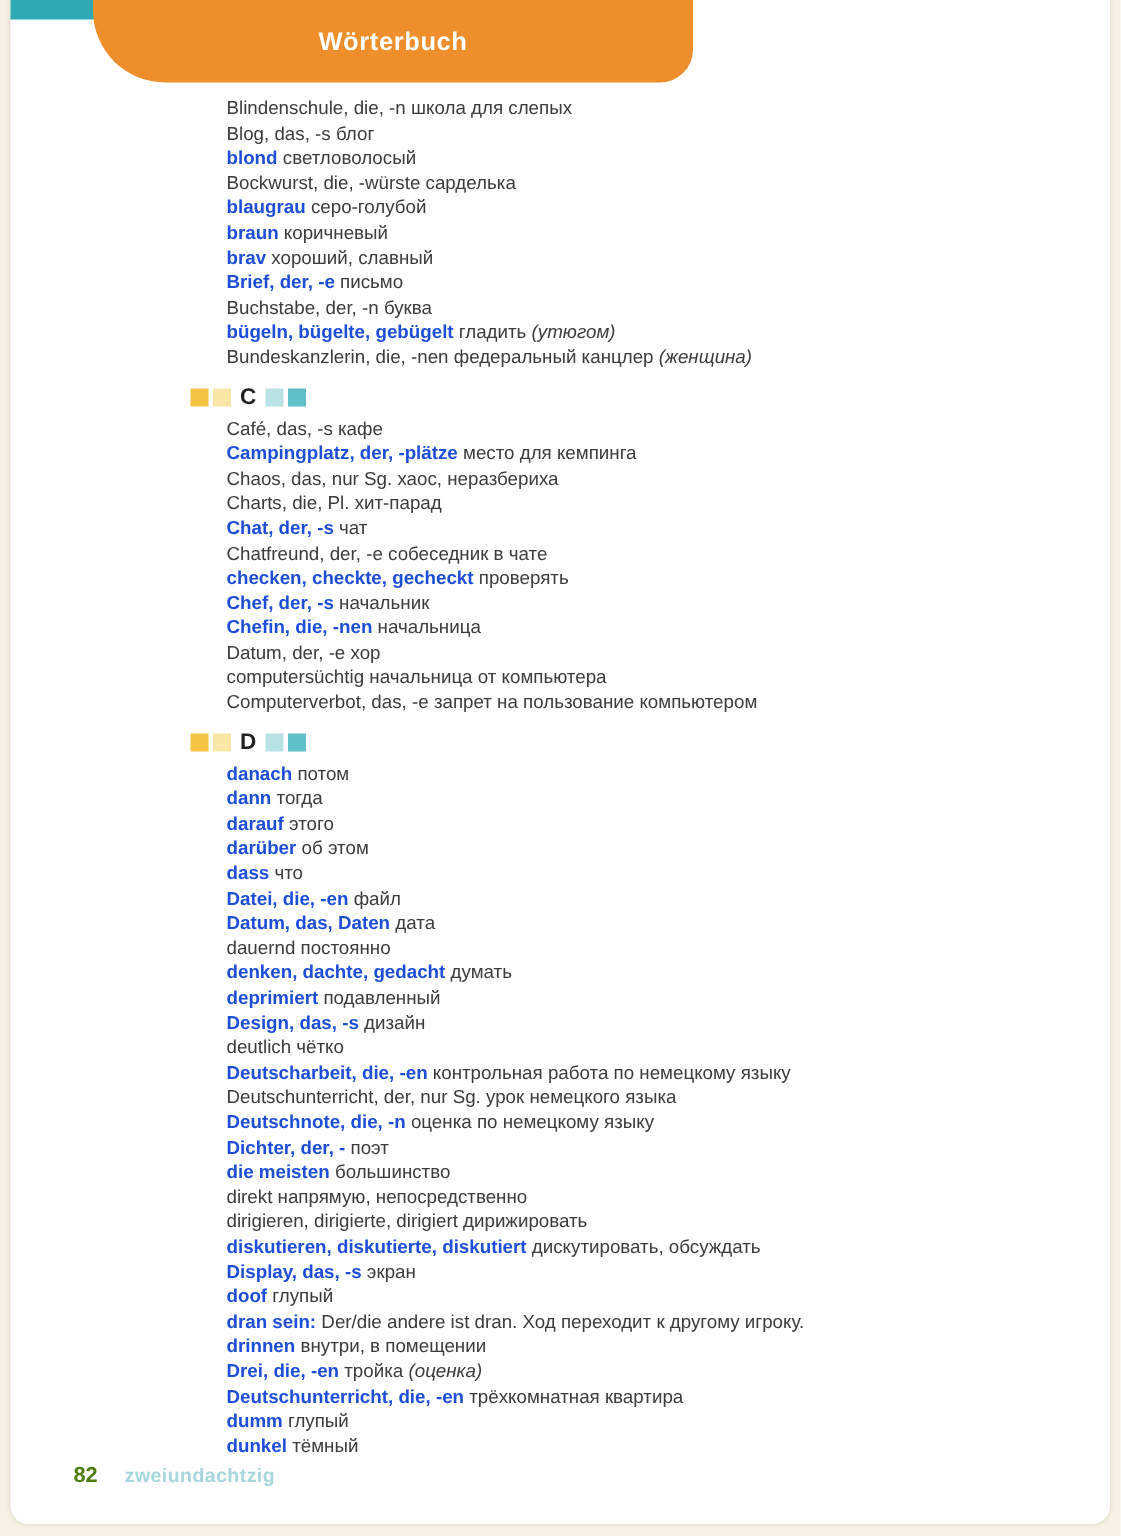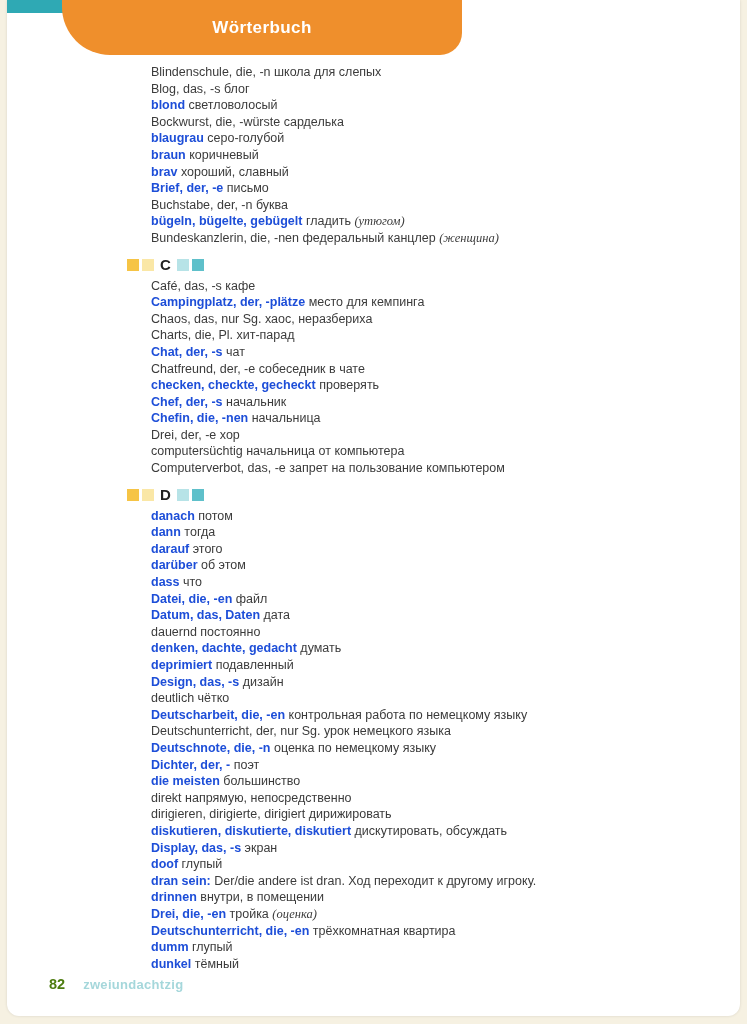--- a/index.html
+++ b/index.html
@@ -37,21 +37,21 @@
     position:absolute;
     top:64px;left:112px;right:20px;margin-left:32px;
   }
   .entry{
     font-size:12.5px;
     line-height:16.6px;
     color:#3b3b3b;
     white-space:nowrap;
   }
   .entry .b{font-weight:bold;color:#1d4ed8;}
-  .entry .i{font-style:italic;font-family:Liberation Serif, serif;}
+  .entry .i{font-style:italic;}
   .section-header{
     display:flex;align-items:center;
     margin:10px 0 5px -24px;
     height:16px;
   }
   .sq{
     width:12px;height:12px;
     display:inline-block;
     margin-right:3px;
   }
@@ -107,21 +107,21 @@
       </div>
       <div class="entry"><span class="r">Café, das, -s кафе</span></div>
       <div class="entry"><span class="b">Campingplatz, der, -plätze</span> <span class="r">место для кемпинга</span></div>
       <div class="entry"><span class="r">Chaos, das, nur Sg. хаос, неразбериха</span></div>
       <div class="entry"><span class="r">Charts, die, Pl. хит-парад</span></div>
       <div class="entry"><span class="b">Chat, der, -s</span> <span class="r">чат</span></div>
       <div class="entry"><span class="r">Chatfreund, der, -e собеседник в чате</span></div>
       <div class="entry"><span class="b">checken, checkte, gecheckt</span> <span class="r">проверять</span></div>
       <div class="entry"><span class="b">Chef, der, -s</span> <span class="r">начальник</span></div>
       <div class="entry"><span class="b">Chefin, die, -nen</span> <span class="r">начальница</span></div>
-      <div class="entry"><span class="r">Drei, der, -e хор</span></div>
+      <div class="entry"><span class="r">Datum, der, -e хор</span></div>
       <div class="entry"><span class="r">computersüchtig начальница от компьютера</span></div>
       <div class="entry"><span class="r">Computerverbot, das, -e запрет на пользование компьютером</span></div>
       <div class="section-header">
         <span class="sq" style="background: rgb(246, 196, 69);"></span>
         <span class="sq" style="background: rgb(250, 231, 166);"></span>
         <span class="section-letter">D</span>
         <span class="sq" style="background: rgb(183, 227, 231);"></span>
         <span class="sq" style="background: rgb(95, 192, 202);"></span>
       </div>
       <div class="entry"><span class="b">danach</span> <span class="r">потом</span></div>

